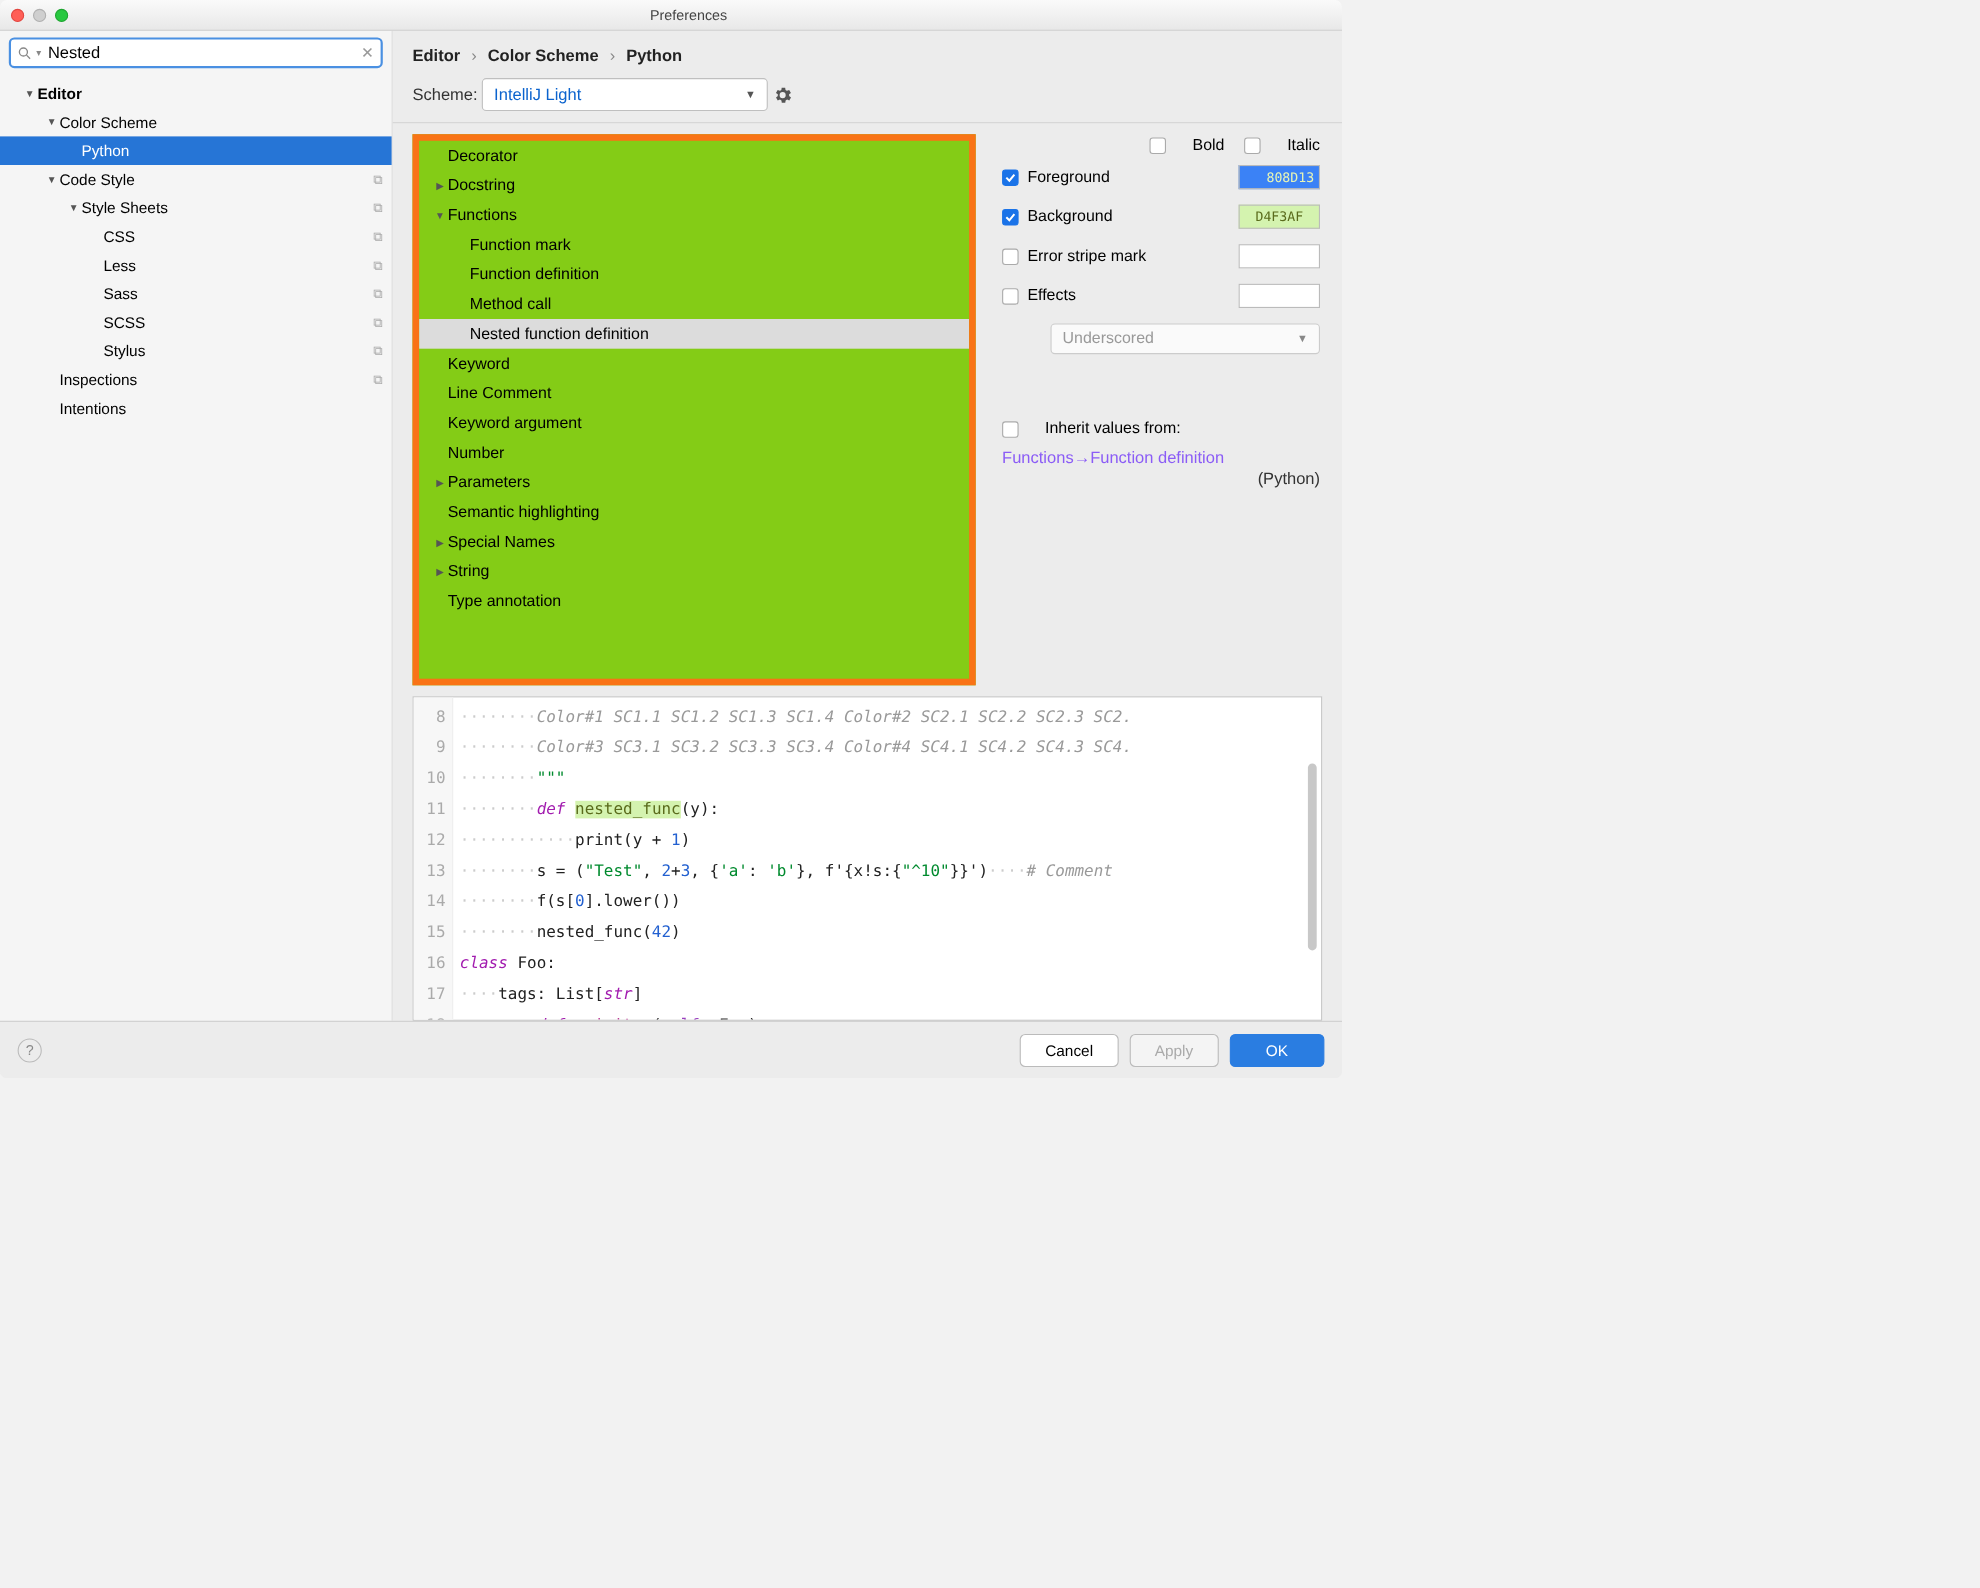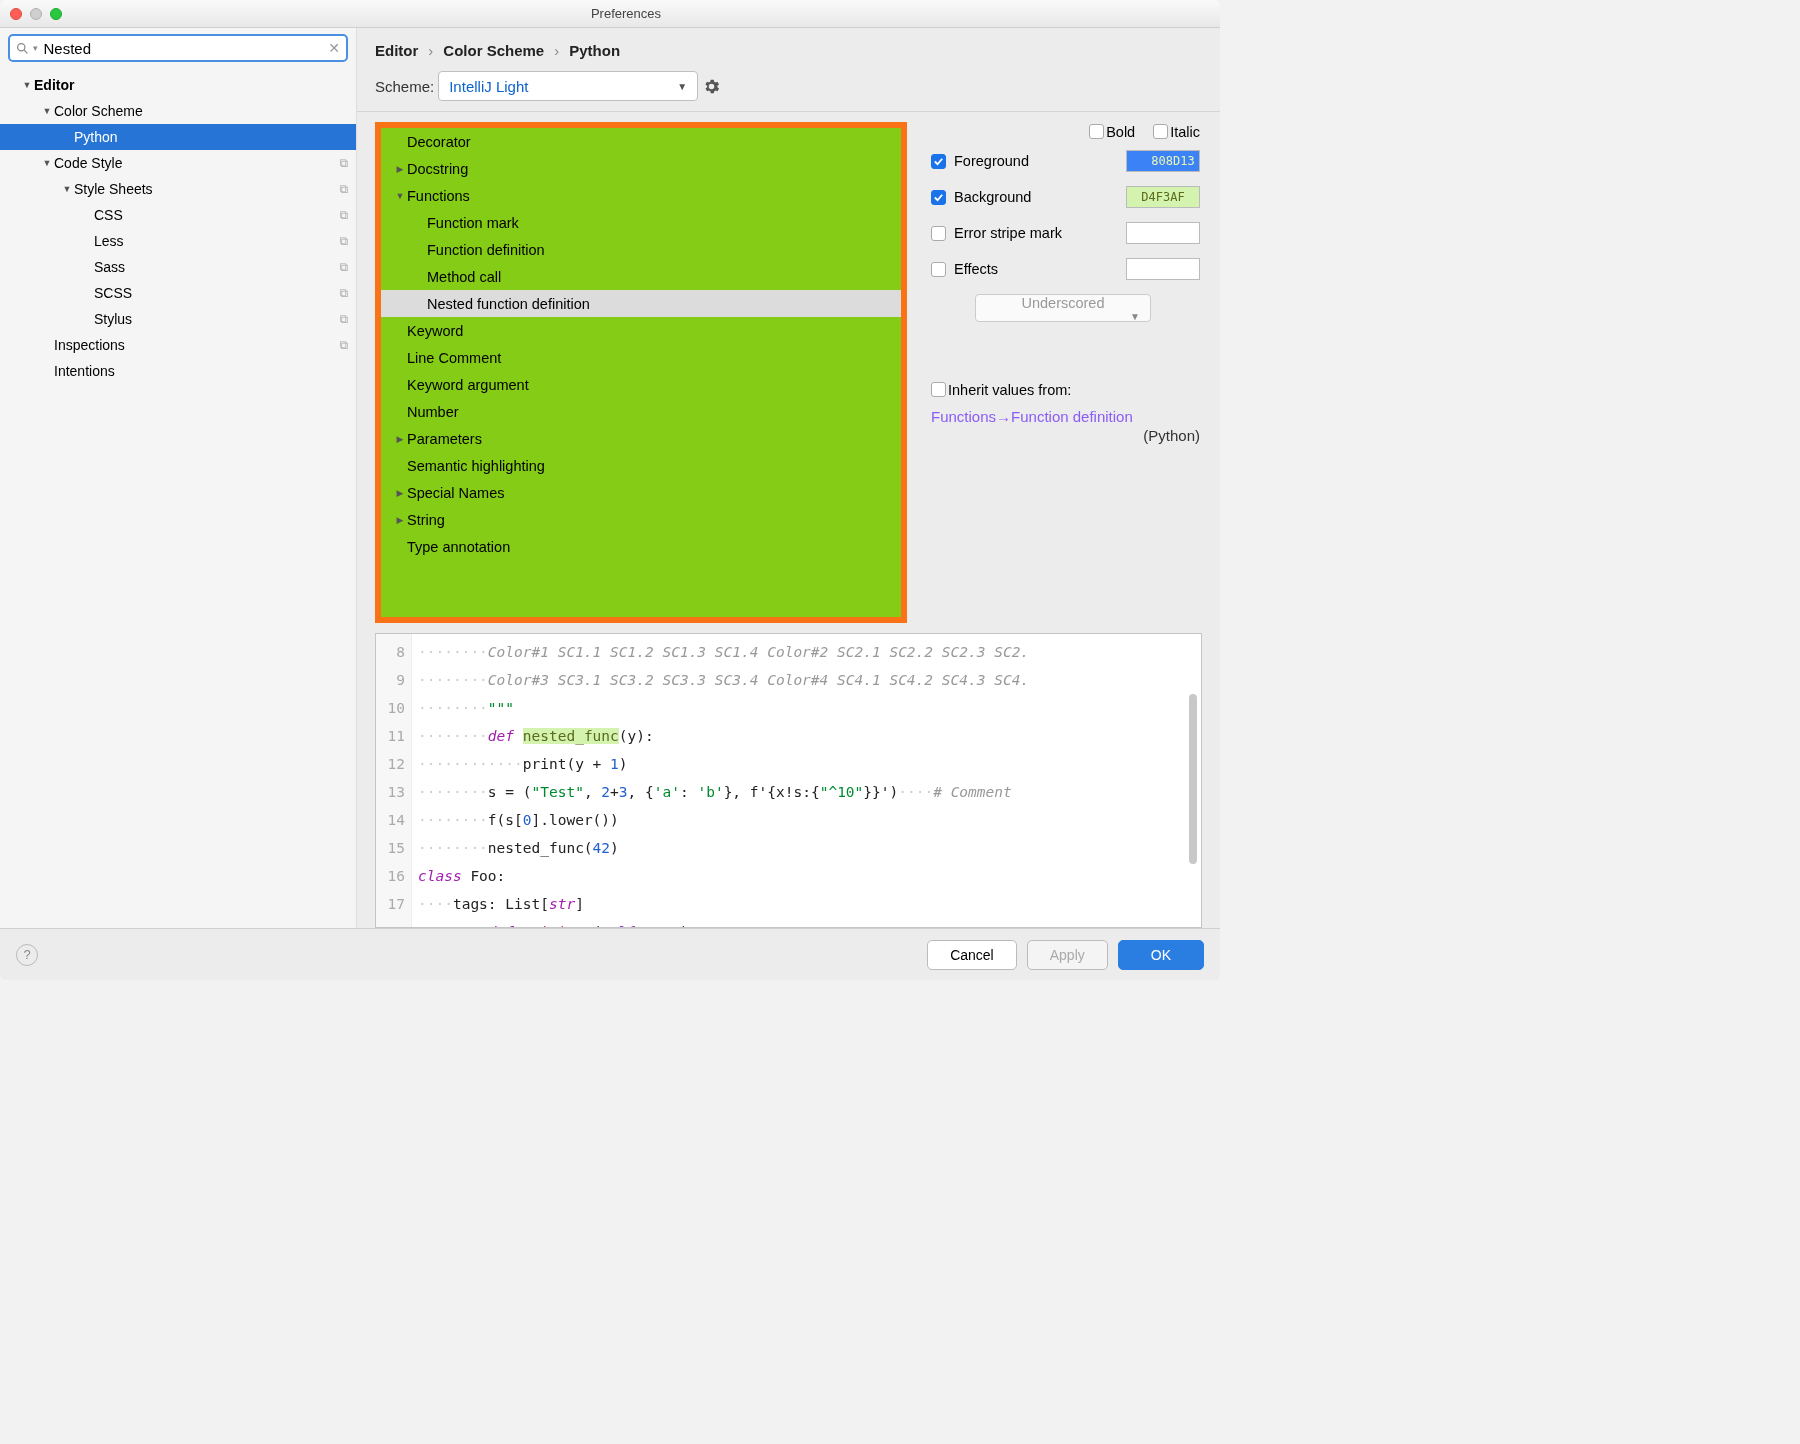--- a/index.html
+++ b/index.html
@@ -46,30 +46,30 @@
   .middle { flex:1; display:flex; min-height:0; }
   .cat-panel { width:532px; margin:10px 0 0 18px; border:6px solid #f97316; background:#84cc16; overflow-y:auto; font-size:14.5px; }
   .cat-row { height:27px; display:flex; align-items:center; cursor:default; }
   .cat-row .arrow { width:14px; text-align:center; font-size:9px; color:#555; }
   .cat-row.sel { background:#dcdcdc; }
   .cat-d0 { padding-left:12px; }
   .cat-d1 { padding-left:32px; }
 
   .attr-panel { flex:1; padding:12px 20px 0 24px; font-size:14.5px; }
   .attr-top { display:flex; justify-content:flex-end; gap:18px; margin-bottom:10px; }
-  .chk { display:flex; align-items:flex-start; gap:2px; cursor:default; }
+  .chk { display:flex; align-items:center; gap:24px; cursor:default; }
   .chk .box { width:15px; height:15px; border:1px solid #aaa; border-radius:3px; background:#fff; display:flex; align-items:center; justify-content:center; font-size:11px; color:#fff; }
   .chk .box.checked { background:#1a73e8; border-color:#1a73e8; }
   .attr-line { display:flex; align-items:center; margin-bottom:14px; }
   .attr-line .label { margin-left:8px; }
   .swatch { margin-left:auto; width:74px; height:22px; border:1px solid #bbb; display:flex; align-items:center; justify-content:center; font-family: monospace; font-size:12px; }
   .sw-fore { background:#3b82f6; color:#e8f5b5;padding-left:20px; }
   .sw-back { background:#d4f3af; color:#5a6b1c; }
   .sw-empty { background:#fff; }
-  .effects-dd { margin-left:44px; margin-top:4px; width:176px; height:28px; border:1px solid #ccc; border-radius:4px; background:#fafafa; color:#999; display:flex; align-items:center; padding:0 10px; cursor:default;flex-direction:column; }
+  .effects-dd { margin-left:44px; margin-top:4px; width:245px; height:28px; border:1px solid #ccc; border-radius:4px; background:#fafafa; color:#999; display:flex; align-items:center; padding:0 10px; cursor:default; }
   .effects-dd .dd { margin-left:auto; font-size:10px; color:#888; }
   .inherit { margin-top:60px; }
   .inherit-link { margin-top:10px; color:#8b5cf6; font-size:15px; cursor:pointer; }
   .inherit-note { text-align:right; color:#333; font-size:15px; margin-top:2px; }
 
   .preview { height:295px; margin:10px 18px 0 18px; border:1px solid #c5c5c5; background:#fff; display:flex; font-family: Menlo, Consolas, monospace; font-size:14.5px; position:relative; overflow:hidden; }
   .gutter { width:36px; background:#f7f7f7; border-right:1px solid #eee; text-align:right; color:#aaa; padding:4px 6px 0 0; line-height:28px; }
   .code { flex:1; padding:4px 0 0 6px; white-space:pre; color:#222; line-height:28px; overflow:hidden; }
   .code .dots { color:#ccc; }
   .code .gray-it { color:#999; font-style:italic; }

